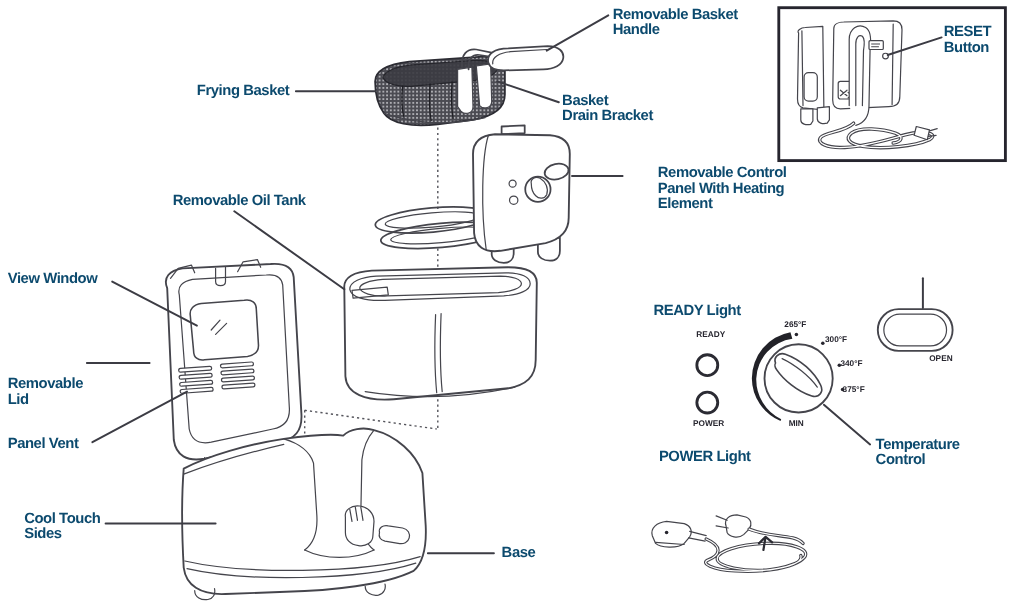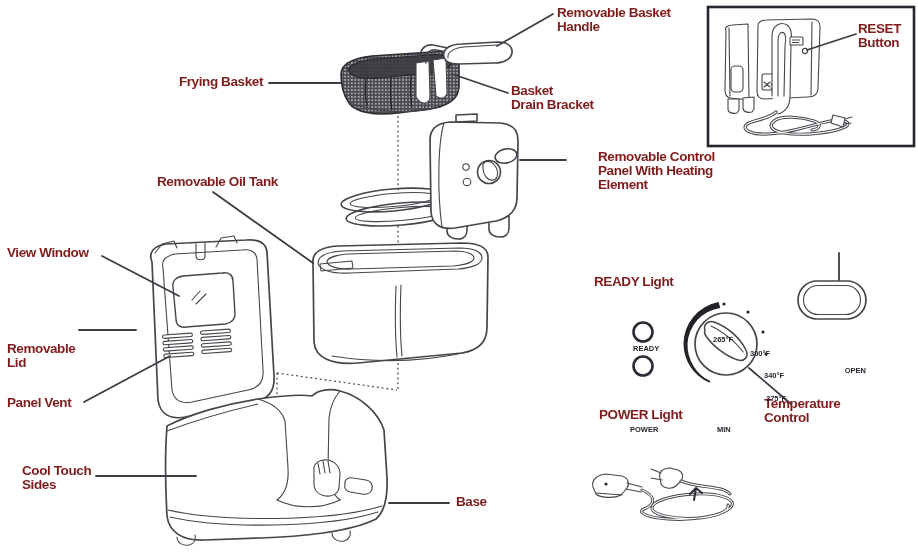--- a/index.html
+++ b/index.html
@@ -1,21 +1,21 @@
 <!DOCTYPE html>
 <html><head>
 <meta charset="utf-8">
 <style>
   html,body{margin:0;padding:0;background:#fff;}
   #stage{position:relative;width:918px;height:552px;background:#ffffff;overflow:hidden;
          font-family:"Liberation Sans",sans-serif;}
   #art{position:absolute;left:0;top:0;}
   .lbl{position:absolute;font-weight:700;font-size:13.5px;line-height:14px;
-       letter-spacing:-0.4px;color:#7f1d1d;white-space:pre-line;}
-  .sm{position:absolute;font-weight:700;font-size:7.5px;line-height:8px;color:#26252e;margin-top:45px;}
+       letter-spacing:-0.4px;color:#0c4a6e;white-space:pre-line;}
+  .sm{position:absolute;font-weight:700;font-size:7.5px;line-height:8px;color:#26252e;}
   .right{text-align:right;}
   .ctr{text-align:right;}
   .ln{stroke:#45454c;fill:none;stroke-width:1.6;stroke-linecap:round;stroke-linejoin:round;}
   .thin{stroke-width:1.1;}
   .fillw{fill:#ffffff;}
   .ld{stroke:#3c3c44;stroke-width:1.8;fill:none;stroke-linecap:round;}
   .dot{stroke:#55555c;stroke-width:1.3;fill:none;stroke-dasharray:2 2.8;}
   .dk{fill:#26252e;}
 </style>
 </head>
@@ -199,21 +199,21 @@
 <div class="lbl" style="left:570px;top:150px;margin-left:28px;">Removable Control
 Panel With Heating
 Element</div>
 <div class="lbl" style="left:157px;top:175px;">Removable Oil Tank</div>
 <div class="lbl" style="left:7px;top:246px;">View Window</div>
 <div class="lbl" style="left:594px;top:275px;">READY Light</div>
 <div class="lbl" style="left:7px;top:322px;margin-top:20px;">Removable
 Lid</div>
 <div class="lbl" style="left:7px;top:396px;">Panel Vent</div>
 <div class="lbl" style="left:599px;top:408px;">POWER Light</div>
-<div class="lbl" style="left:764px;top:397px;">Temperature
+<div class="lbl" style="left:796px;top:397px;">Temperature
 Control</div>
 <div class="lbl" style="left:22px;top:464px;">Cool Touch
 Sides</div>
 <div class="lbl" style="left:456px;top:495px;">Base</div>
 
 <span class="sm" style="left:633px;top:300px;">READY</span>
 <span class="sm" style="left:630px;top:381px;">POWER</span>
 <span class="sm ctr" style="left:798px;top:322px;width:68px;">OPEN</span>
 <span class="sm" style="left:713px;top:291px;">265°F</span>
 <span class="sm" style="left:750px;top:305px;">300°F</span>

